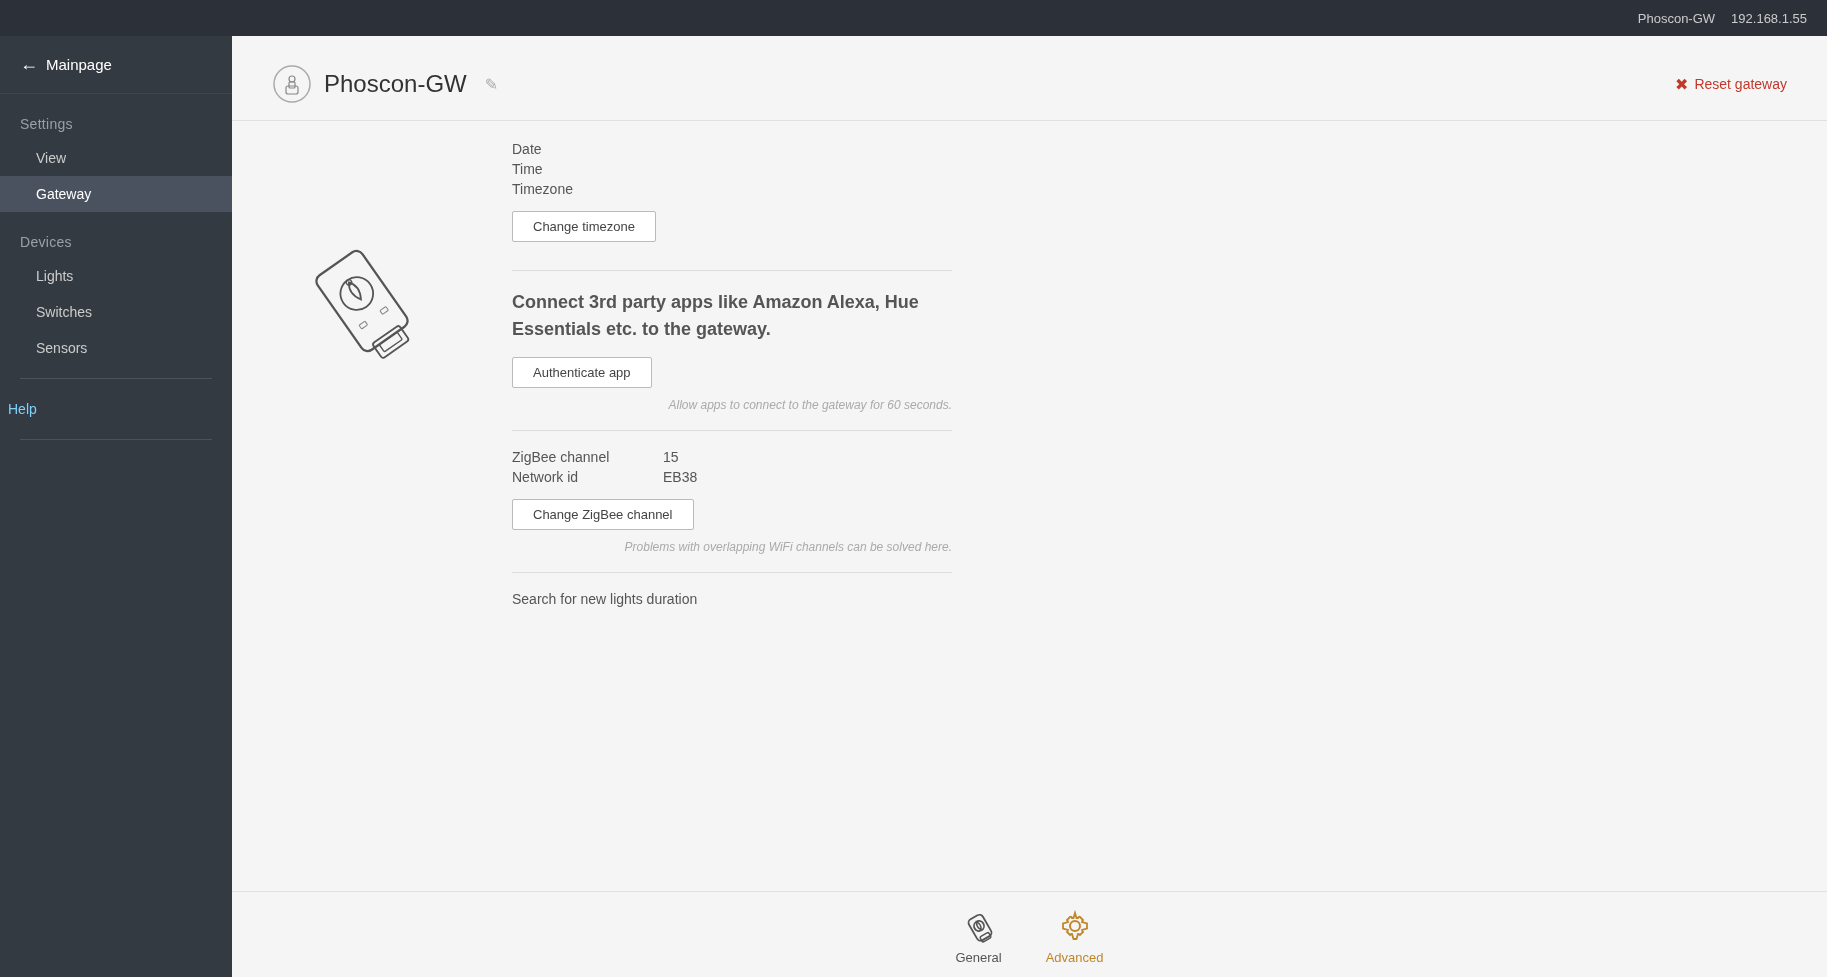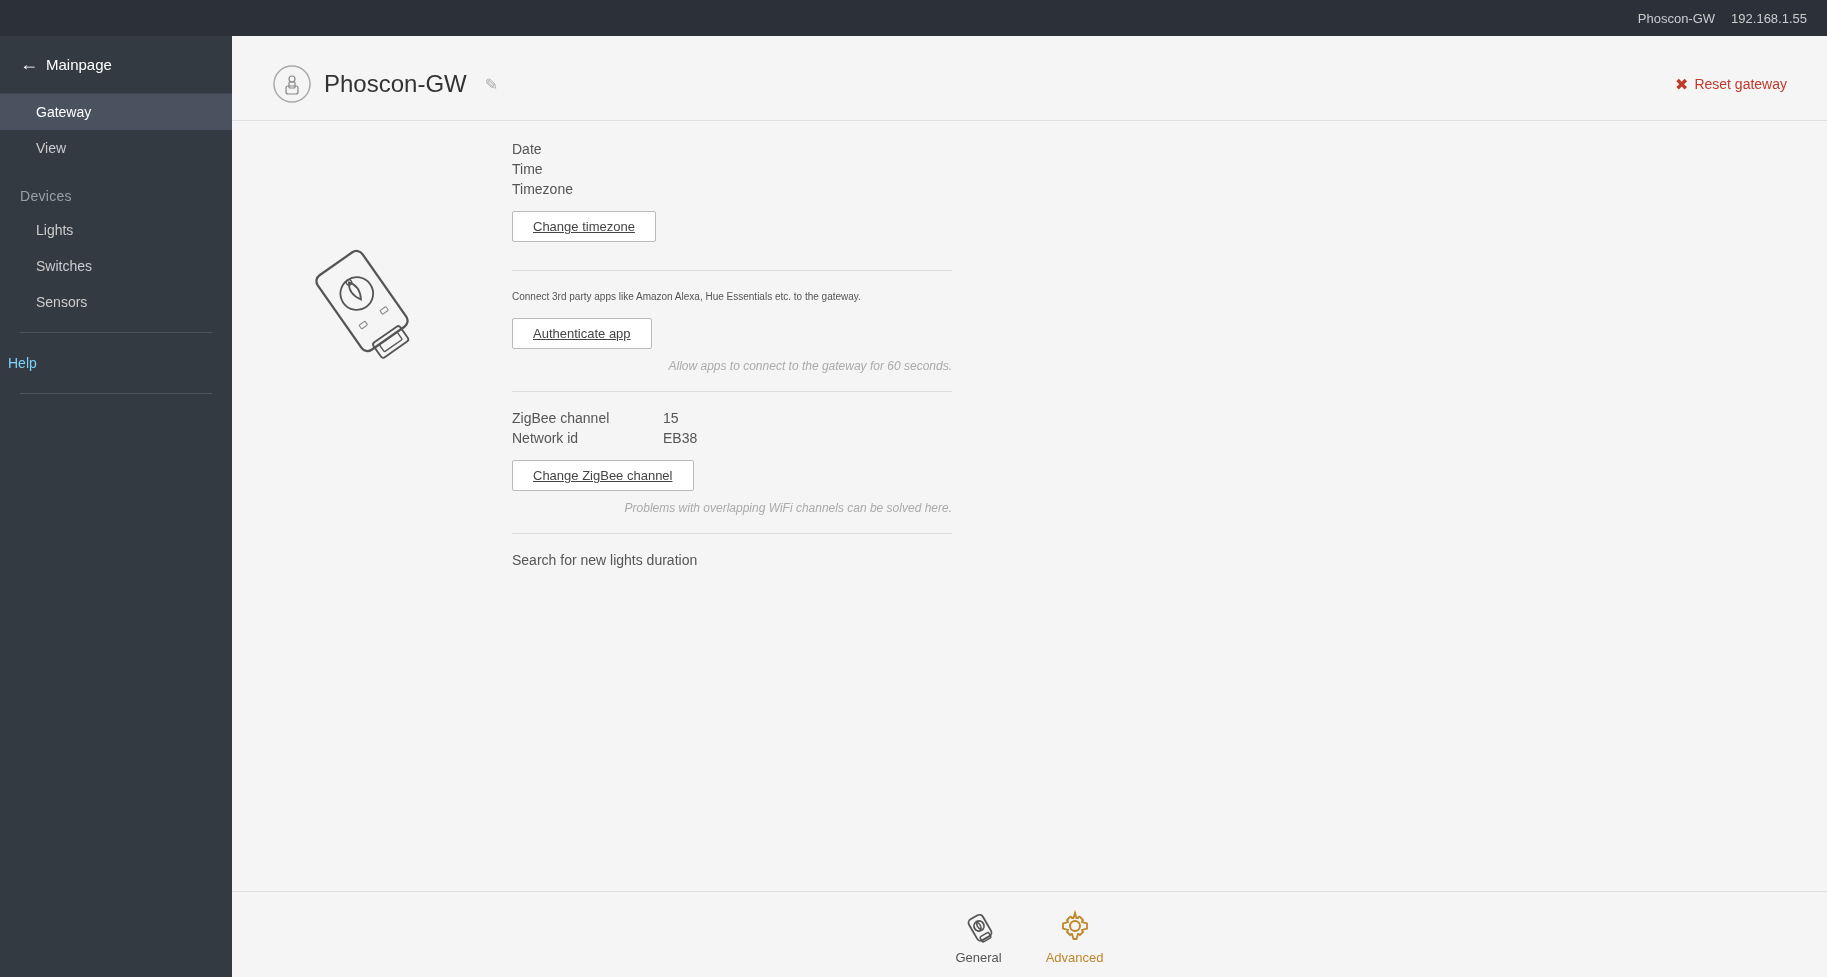--- a/index.html
+++ b/index.html
@@ -173,36 +173,36 @@
     }
     .info-label { min-width: 90px; color: #555; }
 
     .section-divider {
       border: none;
       border-top: 1px solid #ddd;
       margin: 18px 0;
     }
 
     .section-description {
-      font-size: 10px;
+      font-size: 18px;
       color: #555;
       margin-bottom: 14px;
       line-height: 1.5;
+      font-weight: bold;
     }
 
     .action-btn {
       border: 1px solid #bbb;
       background: #fff;
       padding: 7px 20px;
       font-size: 13px;
       color: #444;
       cursor: pointer;
       border-radius: 2px;
       margin-bottom: 10px;
-      text-decoration: underline;
     }
 
     .hint-text {
       font-size: 12px;
       color: #aaa;
       font-style: italic;
       margin-bottom: 4px;
       text-align: right;
     }
 
@@ -260,25 +260,26 @@
   </div>
 </div>
 
 <div class="layout">
 
   <nav class="sidebar">
     <div class="sidebar-mainpage">
       <span class="sidebar-mainpage-arrow">←</span>
       <span>Mainpage</span>
     </div>
+    <div class="sidebar-section-label">Settings</div>
+    <div class="sidebar-item">
+      <span>View</span>
+    </div>
     <div class="sidebar-item active">
       <span>Gateway</span>
-    </div>
-    <div class="sidebar-item">
-      <span>View</span>
     </div>
     <div class="sidebar-section-label">Devices</div>
     <div class="sidebar-item">
       <span>Lights</span>
     </div>
     <div class="sidebar-item">
       <span>Switches</span>
     </div>
     <div class="sidebar-item">
       <span>Sensors</span>

